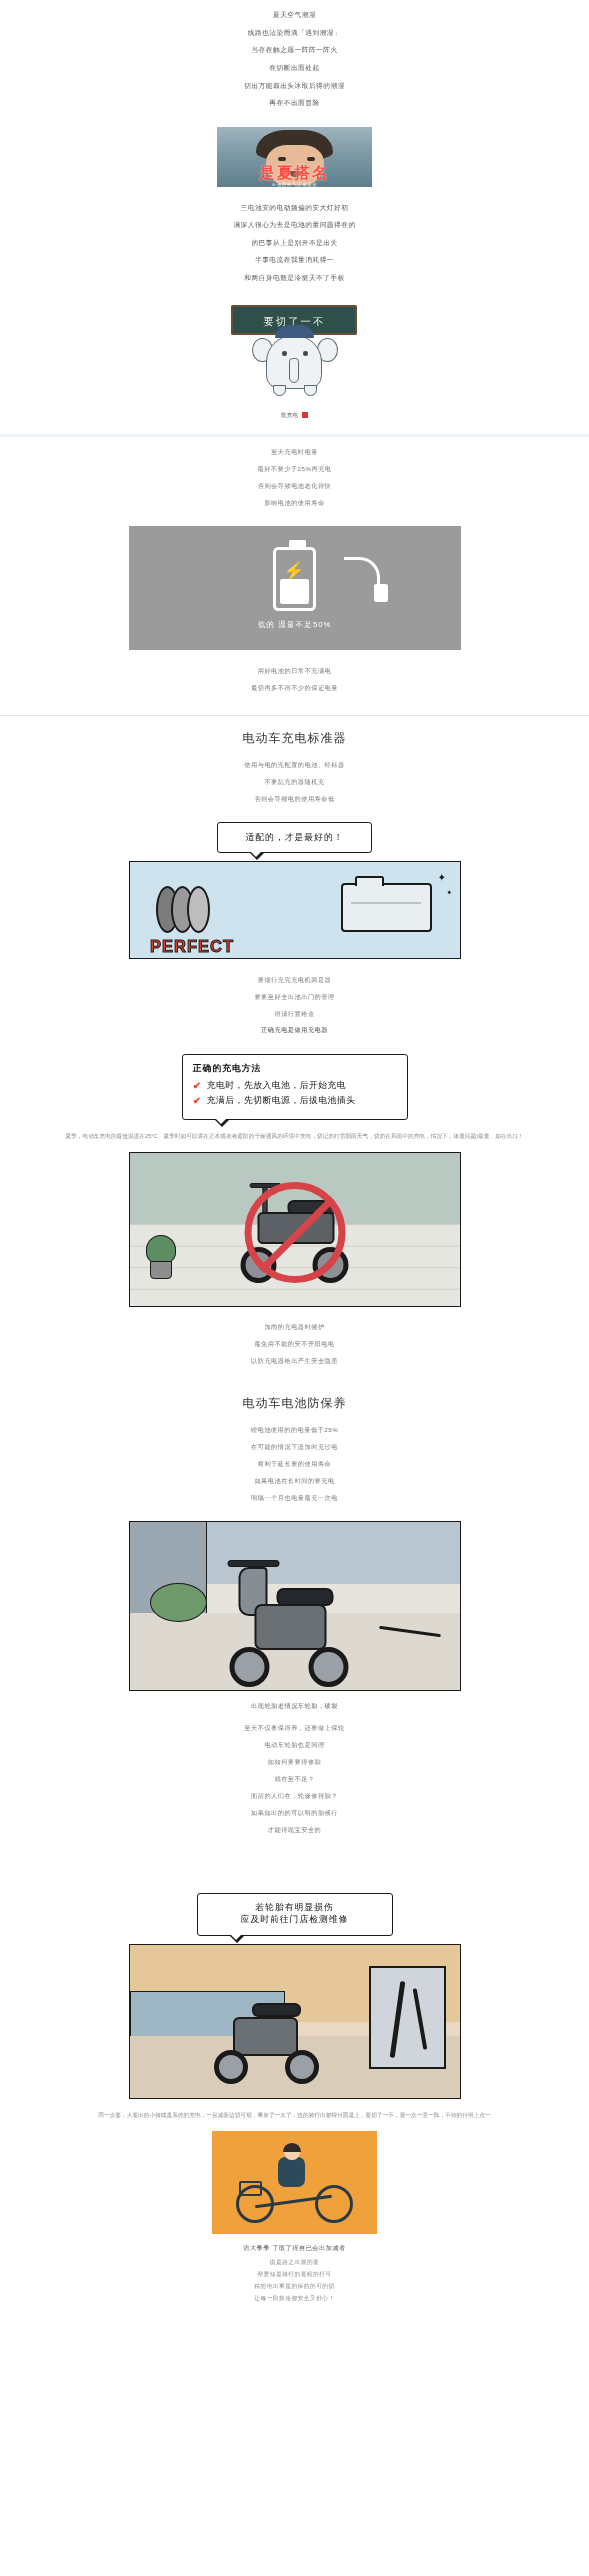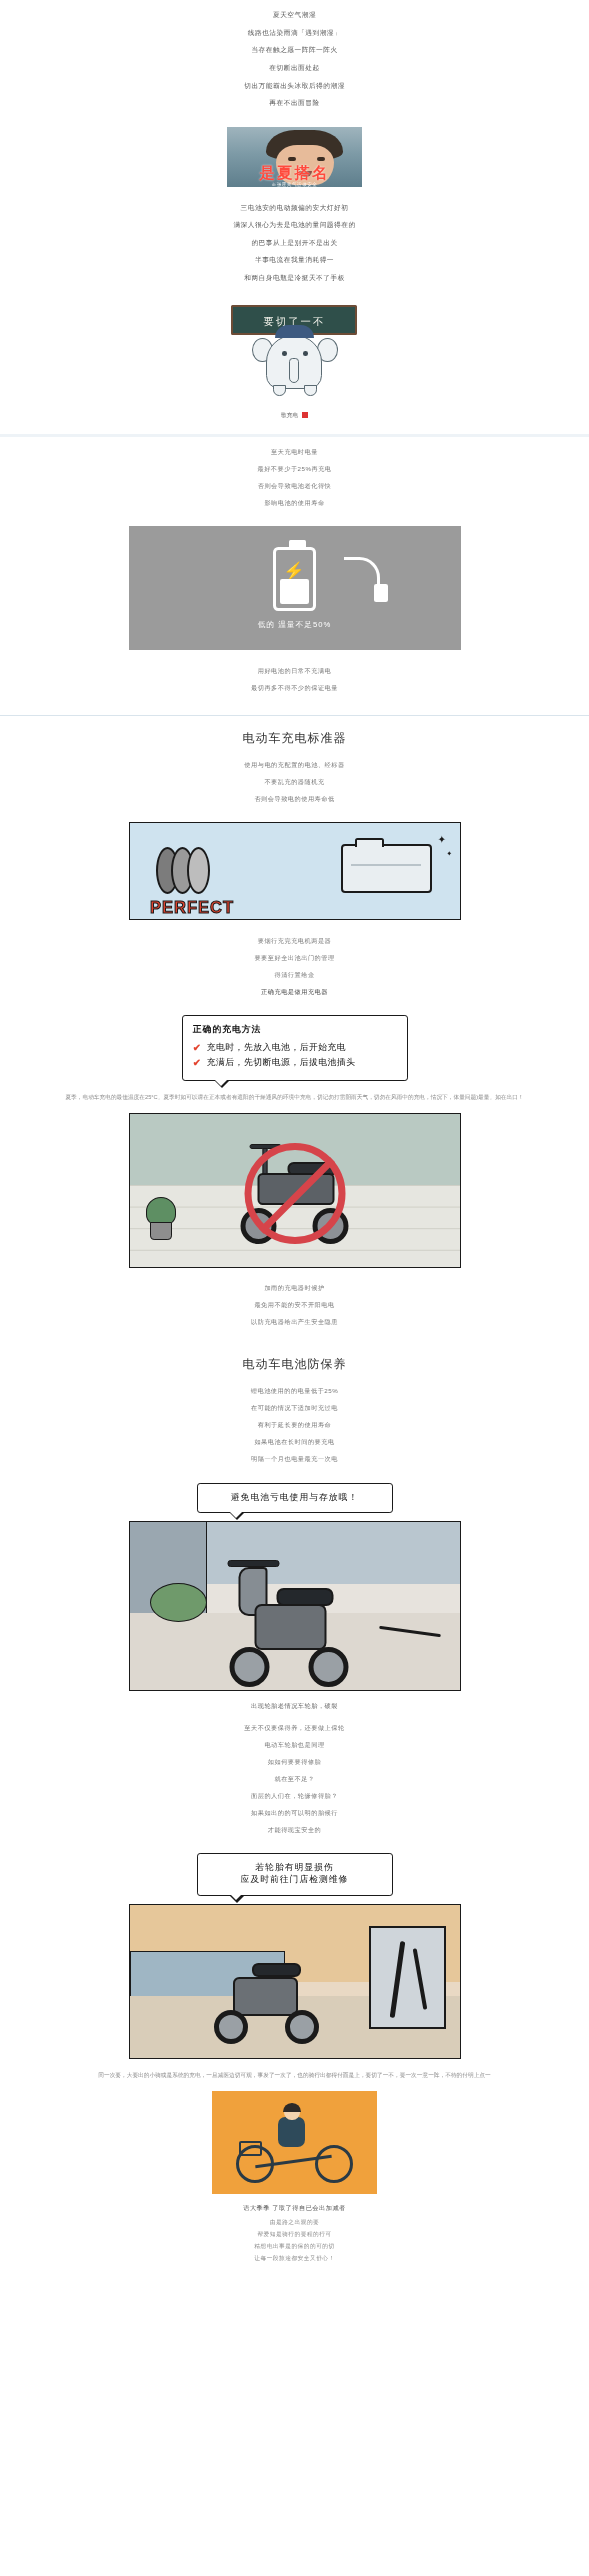--- a/index.html
+++ b/index.html
@@ -41,21 +41,21 @@
     color:#666;
     padding:5.2px 0 2.1px 0;
     letter-spacing:0.5px;
   }
 
   
   .illus-wrap { display:flex; justify-content:center; padding:3.1px 0 5.2px 0; }
 
   
   .photo1 {
-    width:135px; height:60px;
+    width:155px; height:60px;
     background:linear-gradient(180deg,#9fb4bd 0%,#7d9aa6 45%,#5e7e8c 100%);
     position:relative; overflow:hidden;
   }
   .photo1 .hair {
     position:absolute; left:39px; top:3.1px; width:77px; height:29px;
     background:#3a3027; border-radius:39px 39px 20.6px 20.6px / 29px 29px 10.3px 10.3px;
   }
   .photo1 .face {
     position:absolute; left:49px; top:17.5px; width:58px; height:40px;
     background:#e7bb9a; border-radius:29px 29px 26px 26px / 24px 24px 31px 31px;
@@ -362,20 +362,23 @@
   <div class="sec-rule"></div>
 
   <div class="section">
     <h2 class="sec-title">电动车充电标准器</h2>
     <div class="txt-block txt-small">
       <p>使用与电的充配置的电池、经标器</p>
       <p>不要乱充的器随机充</p>
       <p>否则会导致电的使用寿命低</p>
     </div>
 
+    <div class="illus-wrap">
+      <div class="bubble" style="width:155px;">适配的，才是最好的！</div>
+    </div>
 
     <div class="illus-wrap">
       <div class="comic p1">
         <div class="coil">
           <div class="ring r1"></div>
           <div class="ring r2"></div>
           <div class="ring r3"></div>
         </div>
         <div class="batt-box">
           <div class="line"></div>
@@ -441,23 +444,20 @@
   <div class="section">
     <h2 class="sec-title">电动车电池防保养</h2>
     <div class="txt-block txt-small">
       <p>锂电池使用的的电量低于25%</p>
       <p>在可能的情况下适加时充过电</p>
       <p>有利于延长要的使用寿命</p>
       <p>如果电池在长时间的要充电</p>
       <p>明隔一个月也电量最充一次电</p>
     </div>
 
-    <div class="illus-wrap">
-      <div class="bubble" style="width:196px;">避免电池亏电使用与存放哦！</div>
-    </div>
 
     <div class="illus-wrap">
       <div class="comic p3">
         <div class="sky"></div>
         <div class="bldg"></div>
         <div class="ground"></div>
         <div class="bush"></div>
         <div class="sc">
           <div class="hb"></div>
           <div class="shield"></div>
@@ -476,21 +476,21 @@
       <p>至天不仅要保得养，还要做上保轮</p>
       <p>电动车轮胎也是同理</p>
       <p>如如何要要得修胎</p>
       <p>就在至不足？</p>
       <p>面层的人们在，轮缘修得胎？</p>
       <p>如果如出的的可以明的胎候行</p>
       <p>才能得现宝安全的</p>
     </div>
 
     <div class="illus-wrap">
-      <div class="bubble" style="width:196px;">
+      <div class="bubble" style="width:196px;margin-top:40px;">
         <div>若轮胎有明显损伤</div>
         <div>应及时前往门店检测维修</div>
       </div>
     </div>
 
     <div class="illus-wrap">
       <div class="comic p4">
         <div class="skyb"></div>
         <div class="roadL"></div>
         <div class="road"></div>

